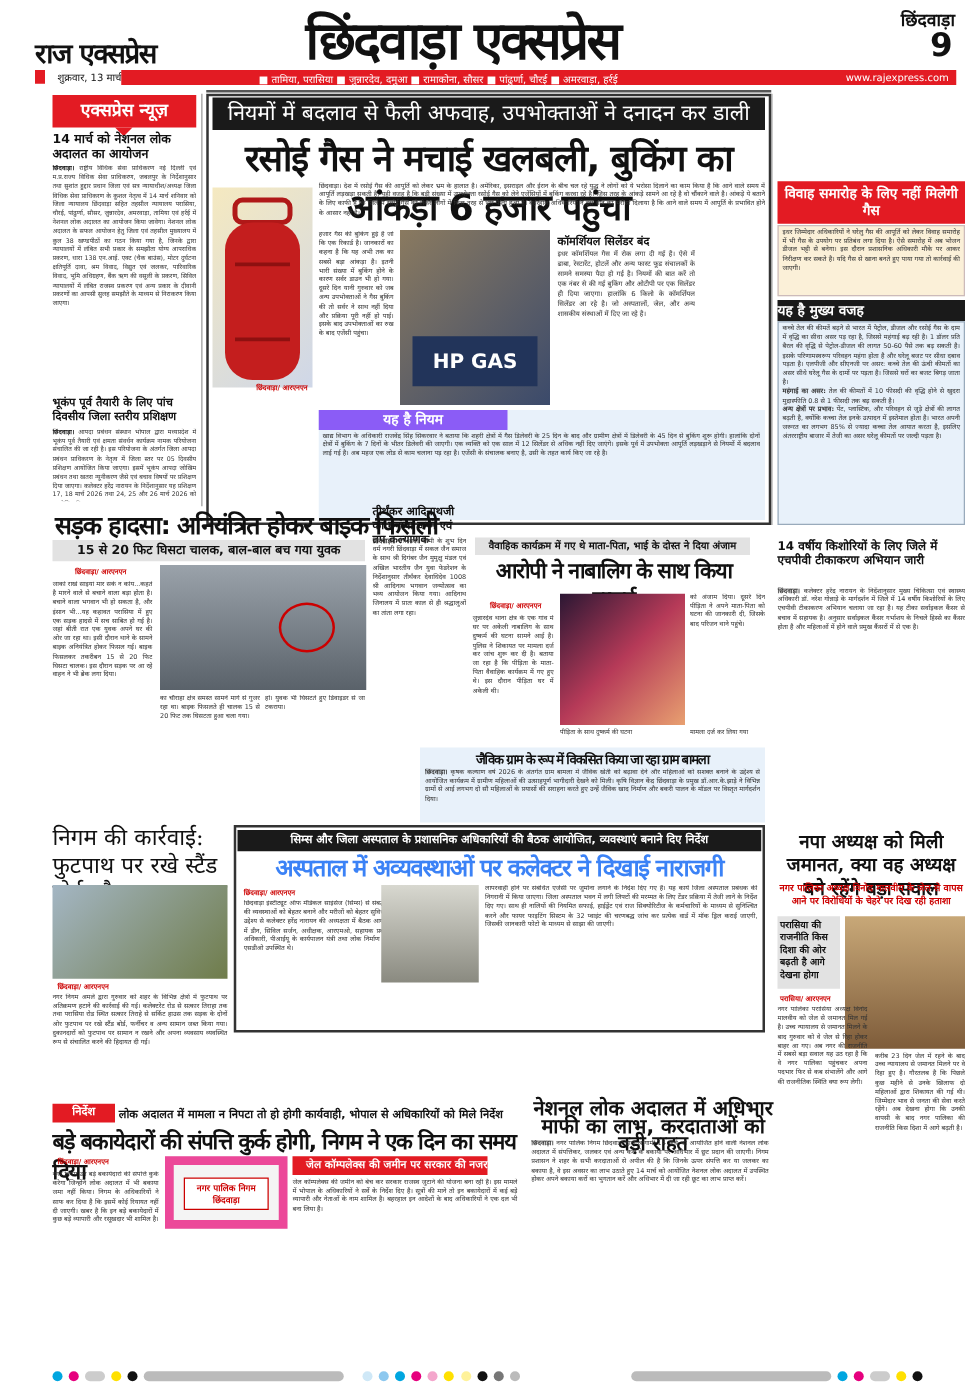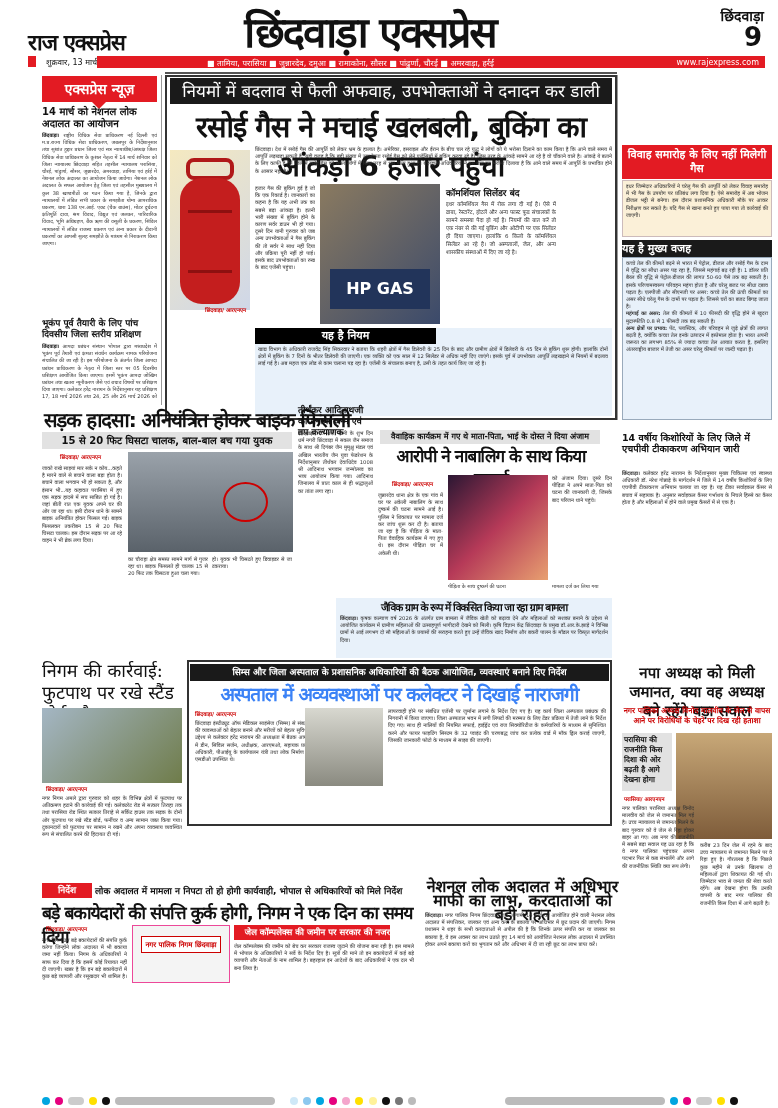--- a/index.html
+++ b/index.html
@@ -24,21 +24,21 @@
   
   .lead-box { left: 165px; top: 75px; width: 452px; height: 345px; border: 2px solid #333; }
   .lead-kicker { left: 170px; top: 78px; width: 442px; height: 26px; background:#1a1a1a; color:#fff; font-size:17px; font-weight:normal; text-align:center; line-height:26px; }
   .lead-head { left: 170px; top: 106px; width: 442px; font-size: 29px; font-weight: bold; text-align:center; letter-spacing:-1px; }
   .cylinder { left: 170px; top: 150px; width: 80px; height: 160px; background: linear-gradient(135deg,#f5e9c0,#cfd7e8); }
   .body-text { font-size: 5.2px; line-height: 7.2px; color:#333; text-align: justify; }
   .photo { background: linear-gradient(135deg,#8a7a60,#3b4a6b); }
   .dateline-tag { font-size:5.5px; color:#c00; font-weight:bold; }
   .subhead-small { font-size: 11px; font-weight: bold; }
   .niyam-box { left: 255px; top: 328px; width: 357px; height: 88px; background:#e8f1fa; }
-  .niyam-head { left: 255px; top: 328px; width: 181px; height: 16px; background:#000000; color:#fff; font-size:11px; font-weight:bold; text-align:center; line-height:16px; }
+  .niyam-head { left: 255px; top: 328px; width: 151px; height: 16px; background:#8b5cf6; color:#fff; font-size:11px; font-weight:bold; text-align:center; line-height:16px; }
   
   .vivah-head { left: 622px; top: 145px; width: 150px; height: 34px; background:#e31b23; color:#fff; font-size:11px; font-weight:bold; text-align:center; line-height:14px; padding-top:3px; }
   .vivah-body { left: 622px; top: 180px; width: 150px; height: 57px; background:#fbf0d8; border:1px solid #cbb; padding:2px 3px; }
   .vajah-head { left: 622px; top: 240px; width: 150px; height: 17px; background:#1a1a1a; color:#fff; font-size:11px; font-weight:bold; line-height:17px; }
   .vajah-body { left: 622px; top: 257px; width: 150px; height: 163px; background:#e8f1fa; border:1px solid #9ab; padding:2px 3px; }
   
   .road-head { left: 44px; top: 406px; font-size: 20px; font-weight:bold; letter-spacing:-1px; }
   .road-sub { left: 42px; top: 432px; width: 250px; height: 17px; background:#e2e2e2; font-size:10px; font-weight:bold; text-align:center; line-height:17px; }
   
   .side-story-head { font-size: 9px; font-weight:bold; text-align:left; line-height:11px; }
@@ -188,21 +188,21 @@
 <div class="abs napa-photo"></div>
 <div class="abs dateline-tag" style="left:624px;top:795px;">परासिया/ आरएनएन</div>
 <div class="abs body-text" style="left:622px;top:805px;width:72px;height:280px;overflow:hidden;">नगर पालिका परासिया अध्यक्ष विनोद मालवीय को जेल से जमानत मिल गई है। उच्च न्यायालय से जमानत मिलने के बाद गुरुवार को वे जेल से रिहा होकर बाहर आ गए। अब नगर की राजनीति में सबसे बड़ा सवाल यह उठ रहा है कि वे नगर पालिका पहुंचकर अपना पदभार फिर से कब संभालेंगे और आगे की राजनीतिक स्थिति क्या रूप लेगी।</div>
 <div class="abs body-text" style="left:700px;top:842px;width:72px;height:243px;overflow:hidden;">करीब 23 दिन जेल में रहने के बाद उच्च न्यायालय से जमानत मिलने पर वे रिहा हुए है। गौरतलब है कि पिछले कुछ महीने से उनके खिलाफ दो महिलाओं द्वारा शिकायत की गई थी। जिम्मेदार भाव से जनता की सेवा करते रहेंगे। अब देखना होगा कि उनकी वापसी के बाद नगर पालिका की राजनीति किस दिशा में आगे बढ़ती है।</div>
 
 <div class="abs nirdesh-tag">निर्देश</div>
 <div class="abs nirdesh-kicker">लोक अदालत में मामला न निपटा तो हो होगी कार्यवाही, भोपाल से अधिकारियों को मिले निर्देश</div>
 <div class="abs bottom-head">बड़े बकायेदारों की संपत्ति कुर्क होगी, निगम ने एक दिन का समय दिया</div>
 <div class="abs dateline-tag" style="left:46px;top:925px;">छिंदवाड़ा/ आरएनएन</div>
 <div class="abs body-text" style="left:42px;top:937px;width:85px;height:145px;overflow:hidden;">नगर निगम उन बड़े बकायेदारों की संपत्ति कुर्क करेगा जिन्होंने लोक अदालत में भी बकाया जमा नहीं किया। निगम के अधिकारियों ने साफ कर दिया है कि इसमें कोई रियायत नहीं दी जाएगी। खबर है कि इन बड़े बकायेदारों में कुछ बड़े व्यापारी और रसूखदार भी शामिल है।</div>
-<div class="abs" style="left:132px;top:925px;width:98px;height:58px;background:#f4f4f4;border:1px solid #ec4899;">
+<div class="abs" style="left:132px;top:925px;width:98px;height:58px;background:#f4f4f4;border:7px solid #ec4899;">
   <div style="margin:10px 8px;background:#fff;border:1px solid #c00;color:#c00;font-size:7px;font-weight:bold;text-align:center;padding:3px;">नगर पालिक निगम छिंदवाड़ा</div>
 </div>
 <div class="abs jail-head">जेल कॉम्पलेक्स की जमीन पर सरकार की नजर</div>
 <div class="abs body-text" style="left:234px;top:943px;width:180px;height:140px;overflow:hidden;">जेल कॉम्पलेक्स की जमीन को बेच कर सरकार राजस्व जुटाने की योजना बना रही है। इस मामले में भोपाल के अधिकारियों ने सर्वे के निर्देश दिए है। सूत्रों की माने तो इन बकायेदारों में कई बड़े व्यापारी और नेताओं के नाम शामिल है। बहरहाल इन आदेशों के बाद अधिकारियों ने एक दल भी बना लिया है।</div>
 
 <div class="abs nl-head" style="width:195px;">नेशनल लोक अदालत में अधिभार माफी का लाभ, करदाताओं को बड़ी राहत</div>
 <div class="abs body-text" style="left:425px;top:912px;width:190px;height:172px;overflow:hidden;">
   <b>छिंदवाड़ा।</b>
   <span>नगर पालिक निगम छिंदवाड़ा द्वारा आगामी 14 मार्च को आयोजित होने वाली नेशनल लोक अदालत में संपत्तिकर, जलकर एवं अन्य करों के बकाया पर अधिभार में छूट प्रदान की जाएगी। निगम प्रशासन ने शहर के सभी करदाताओं से अपील की है कि जिनके ऊपर संपत्ति कर या जलकर का बकाया है, वे इस अवसर का लाभ उठाते हुए 14 मार्च को आयोजित नेशनल लोक अदालत में उपस्थित होकर अपने बकाया करों का भुगतान करें और अधिभार में दी जा रही छूट का लाभ प्राप्त करें।</span>
 </div>

